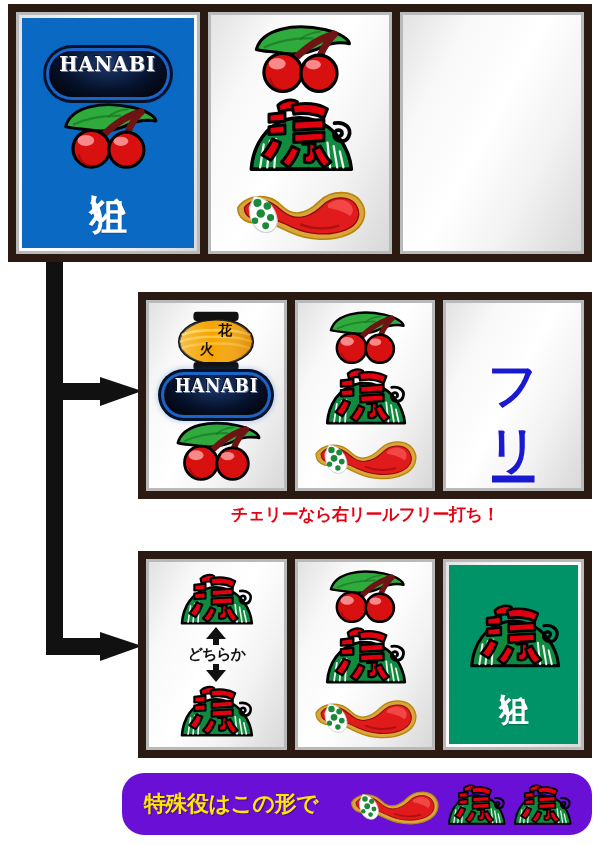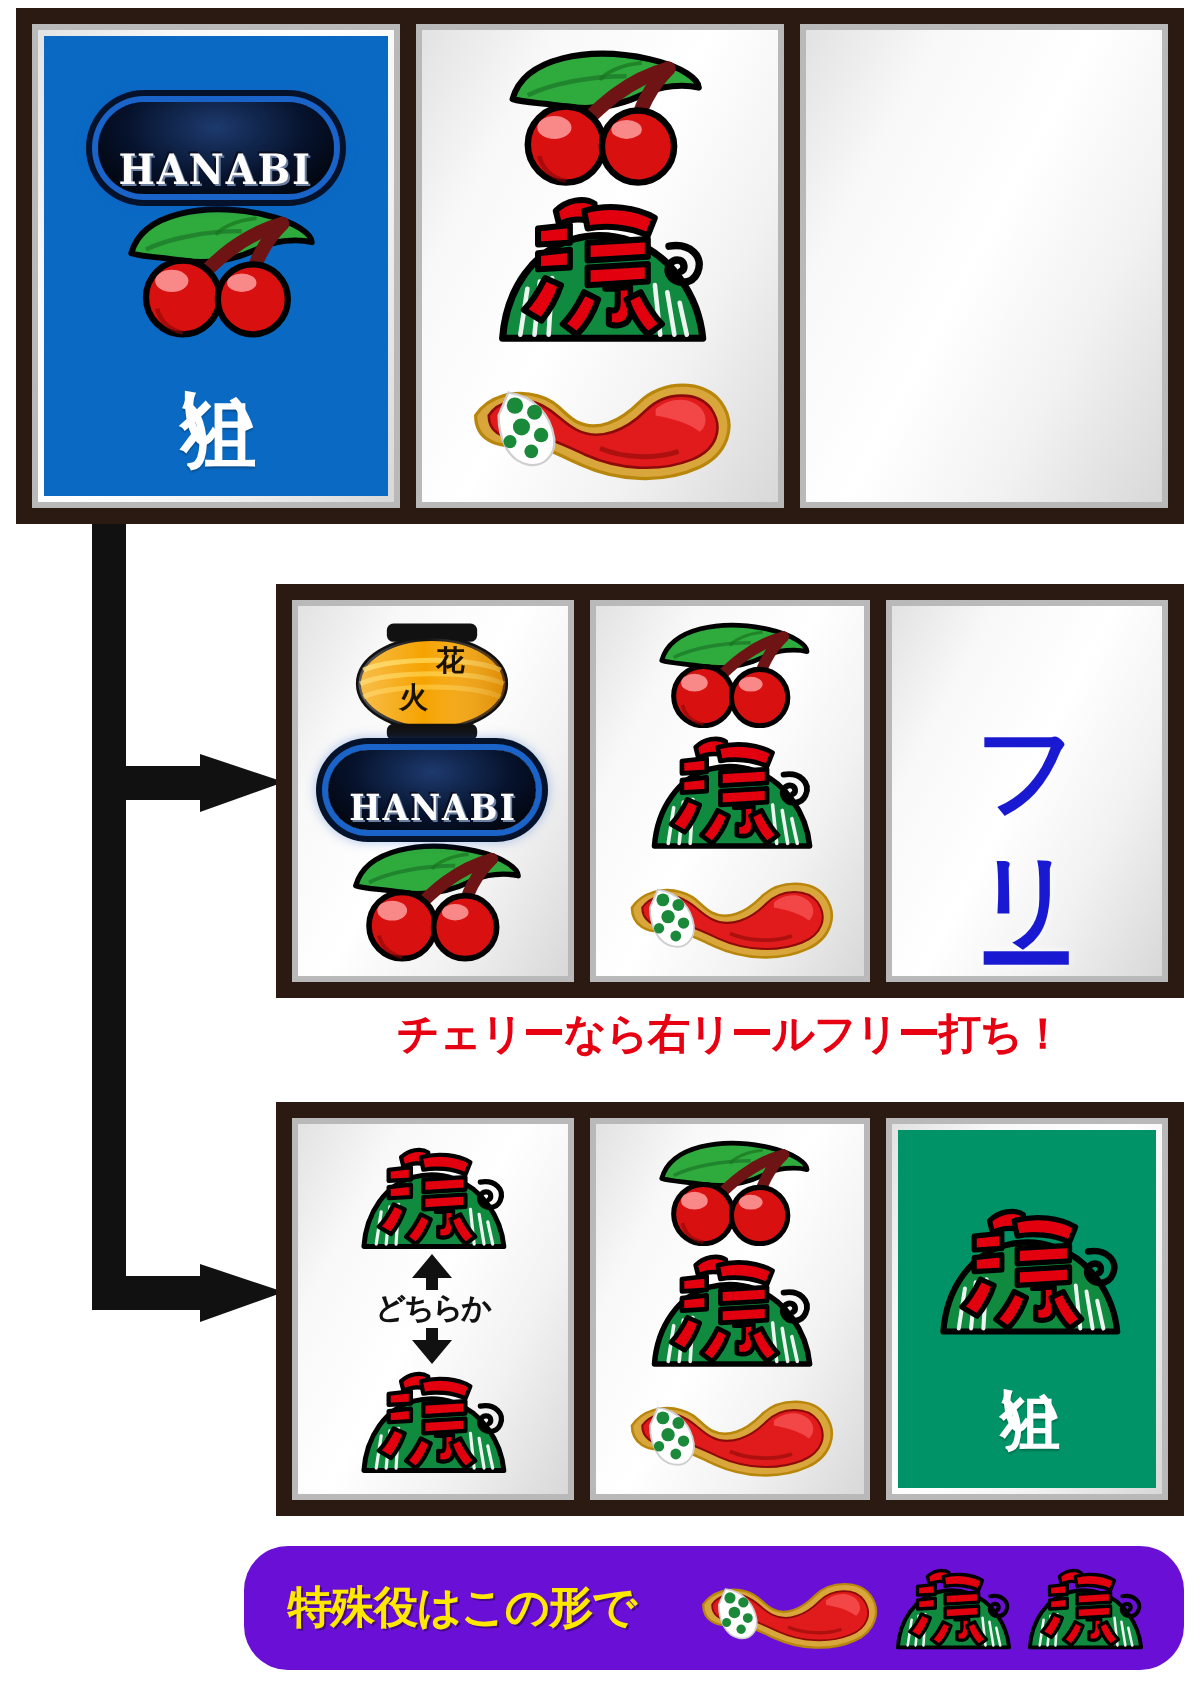--- a/index.html
+++ b/index.html
@@ -83,21 +83,21 @@
     filter:drop-shadow(0 0 2px rgba(255,255,255,.95));
   }
 
   
   .hanabi{
     position:relative;
     width:118px;height:46px;
     border-radius:23px;
     background:radial-gradient(ellipse at 50% 28%,#1d3a6e 0%,#06122c 55%,#000 100%);
     box-shadow:0 0 0 3px #1a63c8, 0 0 0 6px #04122b, 0 0 6px 6px rgba(20,90,200,.35);
-    display:flex;align-items:flex-end;justify-content:center;
+    display:flex;align-items:flex-start;justify-content:center;
   }
   .hanabi span{
     font-family:"DejaVu Serif","Liberation Serif",serif;
     font-weight:bold;font-size:21px;letter-spacing:1px;
     color:#fdfdfd;
     text-shadow:1px 1px 0 #6a7fa0,-1px -1px 0 #0a1022;
     transform:scaleX(.92);
   }
   .hanabi.sm{width:104px;height:40px;border-radius:20px;}
   .hanabi.sm span{font-size:18px;}
@@ -107,21 +107,21 @@
 
   
   .connector{position:absolute;pointer-events:none;}
 
   
   .red-caption{
     position:absolute;
     text-align:center;
     color:#e60012;
     font-weight:bold;
-    font-size:21px;
+    font-size:17px;
     letter-spacing:-0.5px;
     white-space:nowrap;
   }
   .dochiraka{
     font-size:15px;
     font-weight:bold;
     color:#111;
     letter-spacing:-1px;
   }
 

